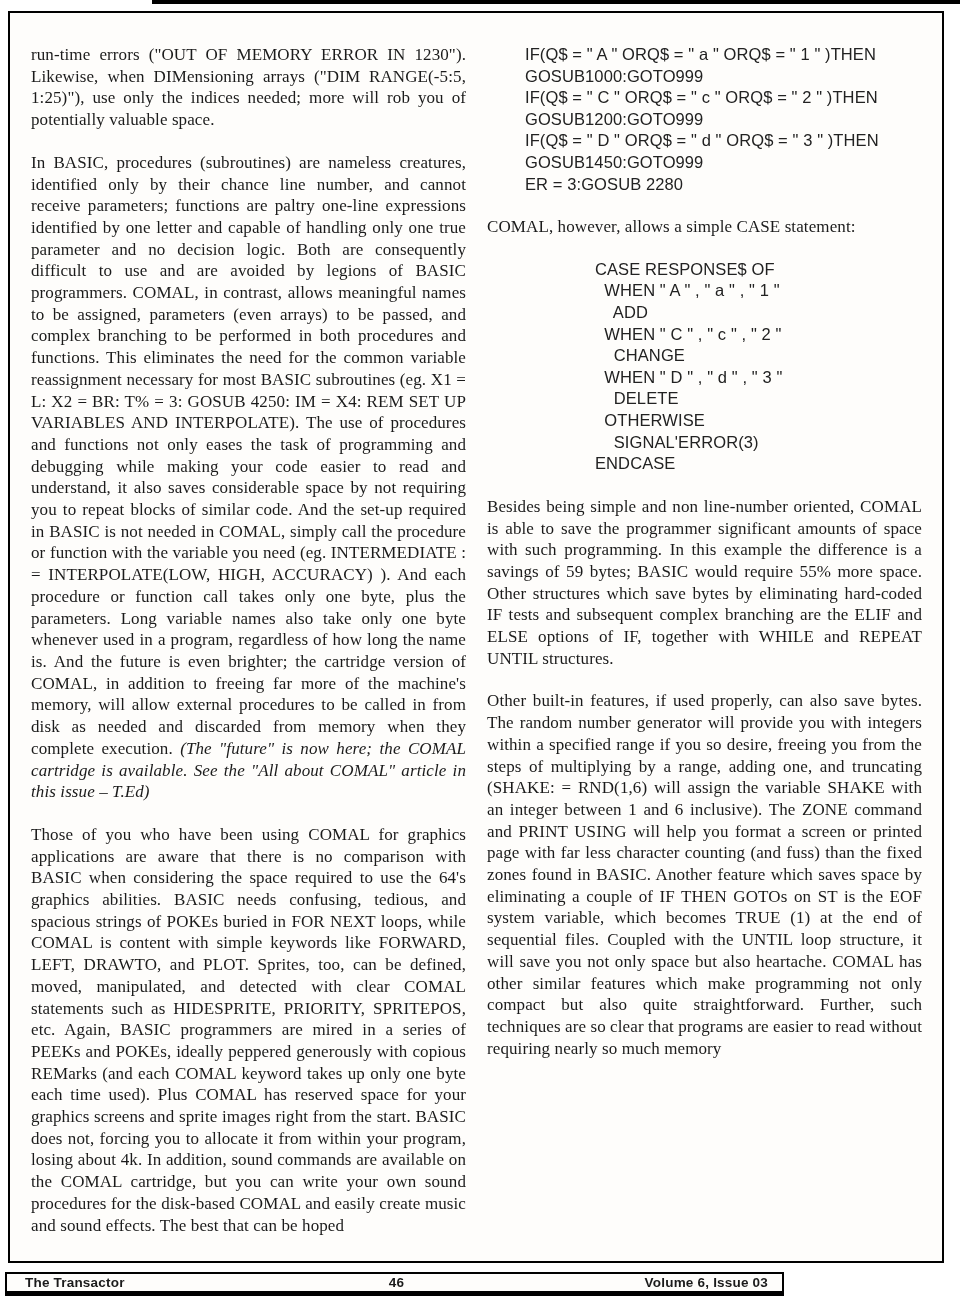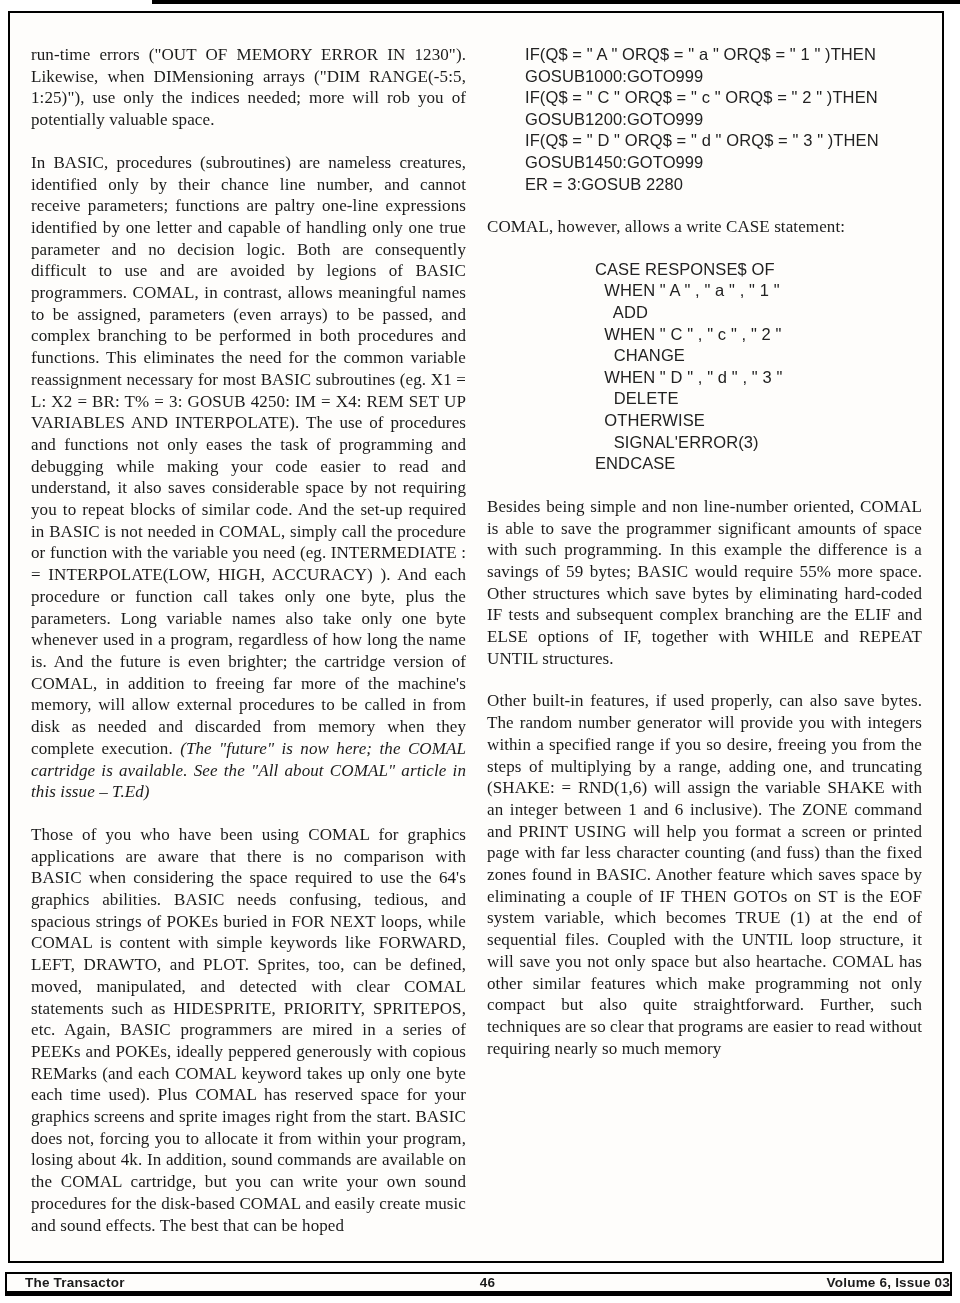--- a/index.html
+++ b/index.html
@@ -60,36 +60,36 @@
     margin: 0 0 21px 0;
     color: #222;
   }
   .code-basic { padding-left: 38px; }
   .code-comal { padding-left: 108px; }
   .gap-before { margin-top: 8px; }
   .footer-band {
     position: absolute;
     top: 1272px;
     left: 5px;
-    width: 947px;
+    width: 779px;
     height: 24px;
     box-sizing: border-box;
     border: 2px solid #000;
     border-bottom-width: 5px;
     background: #fefdfb;
     display: flex;
     align-items: center;
     font-family: "Liberation Sans", sans-serif;
     font-weight: bold;
     font-size: 13.5px;
     letter-spacing: 0.2px;
   }
   .footer-left  { flex: 1; text-align: left;  padding-left: 18px; }
   .footer-center{ flex: 0 0 auto; }
-  .footer-right { flex: 1; text-align: right; }
+  .footer-right { flex: 1; text-align: right; padding-right: 14px; }
 </style>
 </head>
 <body>
 
 <div class="scan-strip"></div>
 
 <div class="page-frame">
   <div class="content">
 
     <div class="col">
@@ -99,21 +99,21 @@
     </div>
 
     <div class="col">
       <div class="code code-basic">IF(Q$ = " A " ORQ$ = " a " ORQ$ = " 1 " )THEN
 GOSUB1000:GOTO999
 IF(Q$ = " C " ORQ$ = " c " ORQ$ = " 2 " )THEN
 GOSUB1200:GOTO999
 IF(Q$ = " D " ORQ$ = " d " ORQ$ = " 3 " )THEN
 GOSUB1450:GOTO999
 ER = 3:GOSUB 2280</div>
-      <p>COMAL, however, allows a write CASE statement:</p>
+      <p>COMAL, however, allows a simple CASE statement:</p>
       <div class="code code-comal">CASE RESPONSE$ OF
   WHEN " A " , " a " , " 1 "
     ADD
   WHEN " C " , " c " , " 2 "
     CHANGE
   WHEN " D " , " d " , " 3 "
     DELETE
   OTHERWISE
     SIGNAL'ERROR(3)
 ENDCASE</div>

